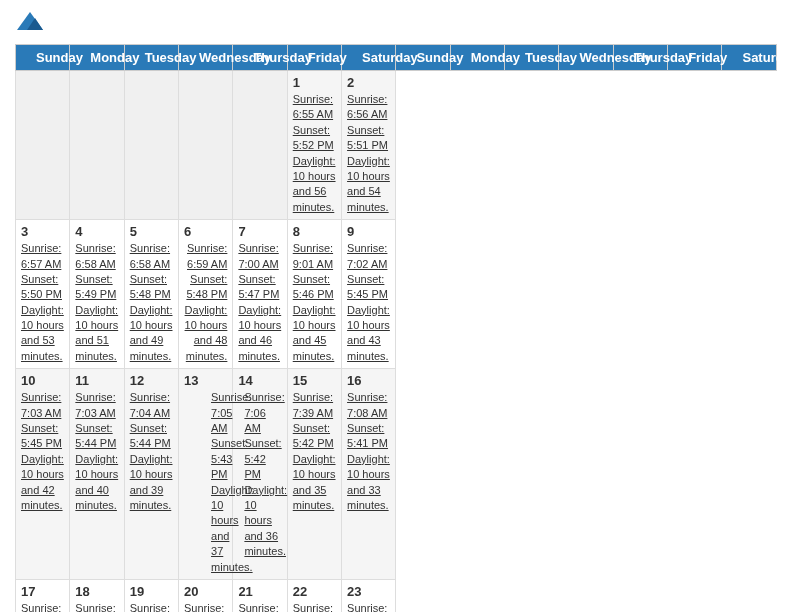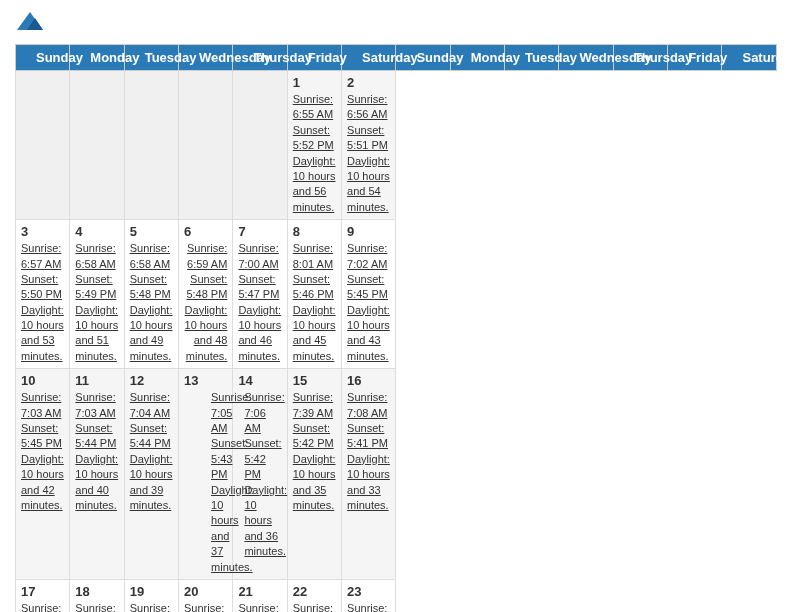--- a/index.html
+++ b/index.html
@@ -173,21 +173,21 @@
 Daylight: 10 hours and 48 minutes.</div>
         </td>
         <td>
           <span class="day-number">7</span>
           <div class="day-info" style="white-space: pre-line;">Sunrise: 7:00 AM
 Sunset: 5:47 PM
 Daylight: 10 hours and 46 minutes.</div>
         </td>
         <td>
           <span class="day-number">8</span>
-          <div class="day-info" style="white-space: pre-line;">Sunrise: 8:01 AM
+          <div class="day-info" style="white-space: pre-line;">Sunrise: 9:01 AM
 Sunset: 5:46 PM
 Daylight: 10 hours and 45 minutes.</div>
         </td>
         <td>
           <span class="day-number">9</span>
           <div class="day-info" style="white-space: pre-line;">Sunrise: 7:02 AM
 Sunset: 5:45 PM
 Daylight: 10 hours and 43 minutes.</div>
         </td>
       </tr>

